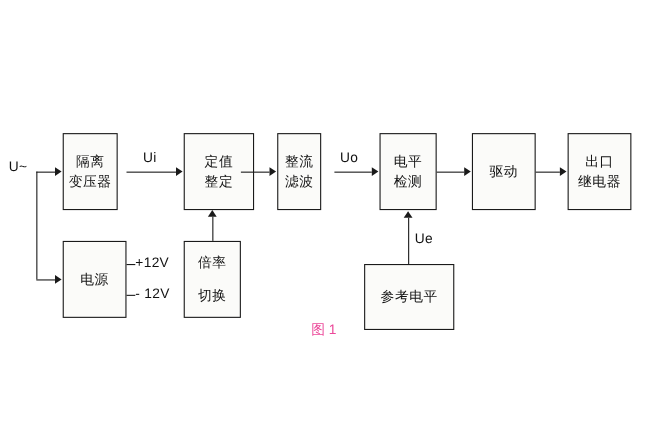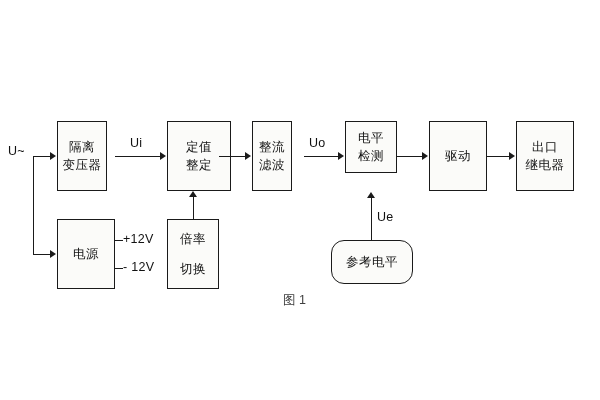--- a/index.html
+++ b/index.html
@@ -36,21 +36,21 @@
   .label {
     position: absolute;
     font-size: 12.5px;
     color: #111111;
     white-space: nowrap;
     letter-spacing: 0.3px;
   }
   .caption {
     position: absolute;
     font-size: 12.5px;
-    color: #404040;
+    color: #ec4899;
     white-space: nowrap;
   }
   .hline {
     position: absolute;
     height: 0;
     border-top: 1px solid #1a1a1a;
   }
   .vline {
     position: absolute;
     width: 0;
@@ -84,21 +84,21 @@
   <div class="box" style="left:167px; top:121px; width:64px; height:70px;">
     <span>定值</span>
     <span>整定</span>
   </div>
 
   <div class="box" style="left:252px; top:121px; width:40px; height:70px;">
     <span>整流</span>
     <span>滤波</span>
   </div>
 
-  <div class="box" style="left:345px; top:121px; width:52px; height:52px;">
+  <div class="box" style="left:345px; top:121px; width:52px; height:70px;">
     <span>电平</span>
     <span>检测</span>
   </div>
 
   <div class="box" style="left:429px; top:121px; width:58px; height:70px;">
     <span>驱动</span>
   </div>
 
   <div class="box" style="left:516px; top:121px; width:58px; height:70px;">
     <span>出口</span>
@@ -107,21 +107,21 @@
 
   <div class="box" style="left:57px; top:219px; width:58px; height:70px;">
     <span>电源</span>
   </div>
 
   <div class="box" style="left:167px; top:219px; width:52px; height:70px;gap:12px;">
     <span>倍率</span>
     <span>切换</span>
   </div>
 
-  <div class="box" style="left:331px; top:240px; width:82px; height:44px;border-radius:13px;">
+  <div class="box" style="left:331px; top:240px; width:82px; height:60px;">
     <span>参考电平</span>
   </div>
 
   <div class="label" style="left:8px; top:144px;">U~</div>
 
   <div class="hline" style="left:33px; top:156px; width:17px;"></div>
   <div class="arrow-r" style="left:50px; top:152px;"></div>
 
   <div class="vline" style="left:33px; top:156px; height:98px;"></div>
   <div class="hline" style="left:33px; top:254px; width:17px;"></div>

